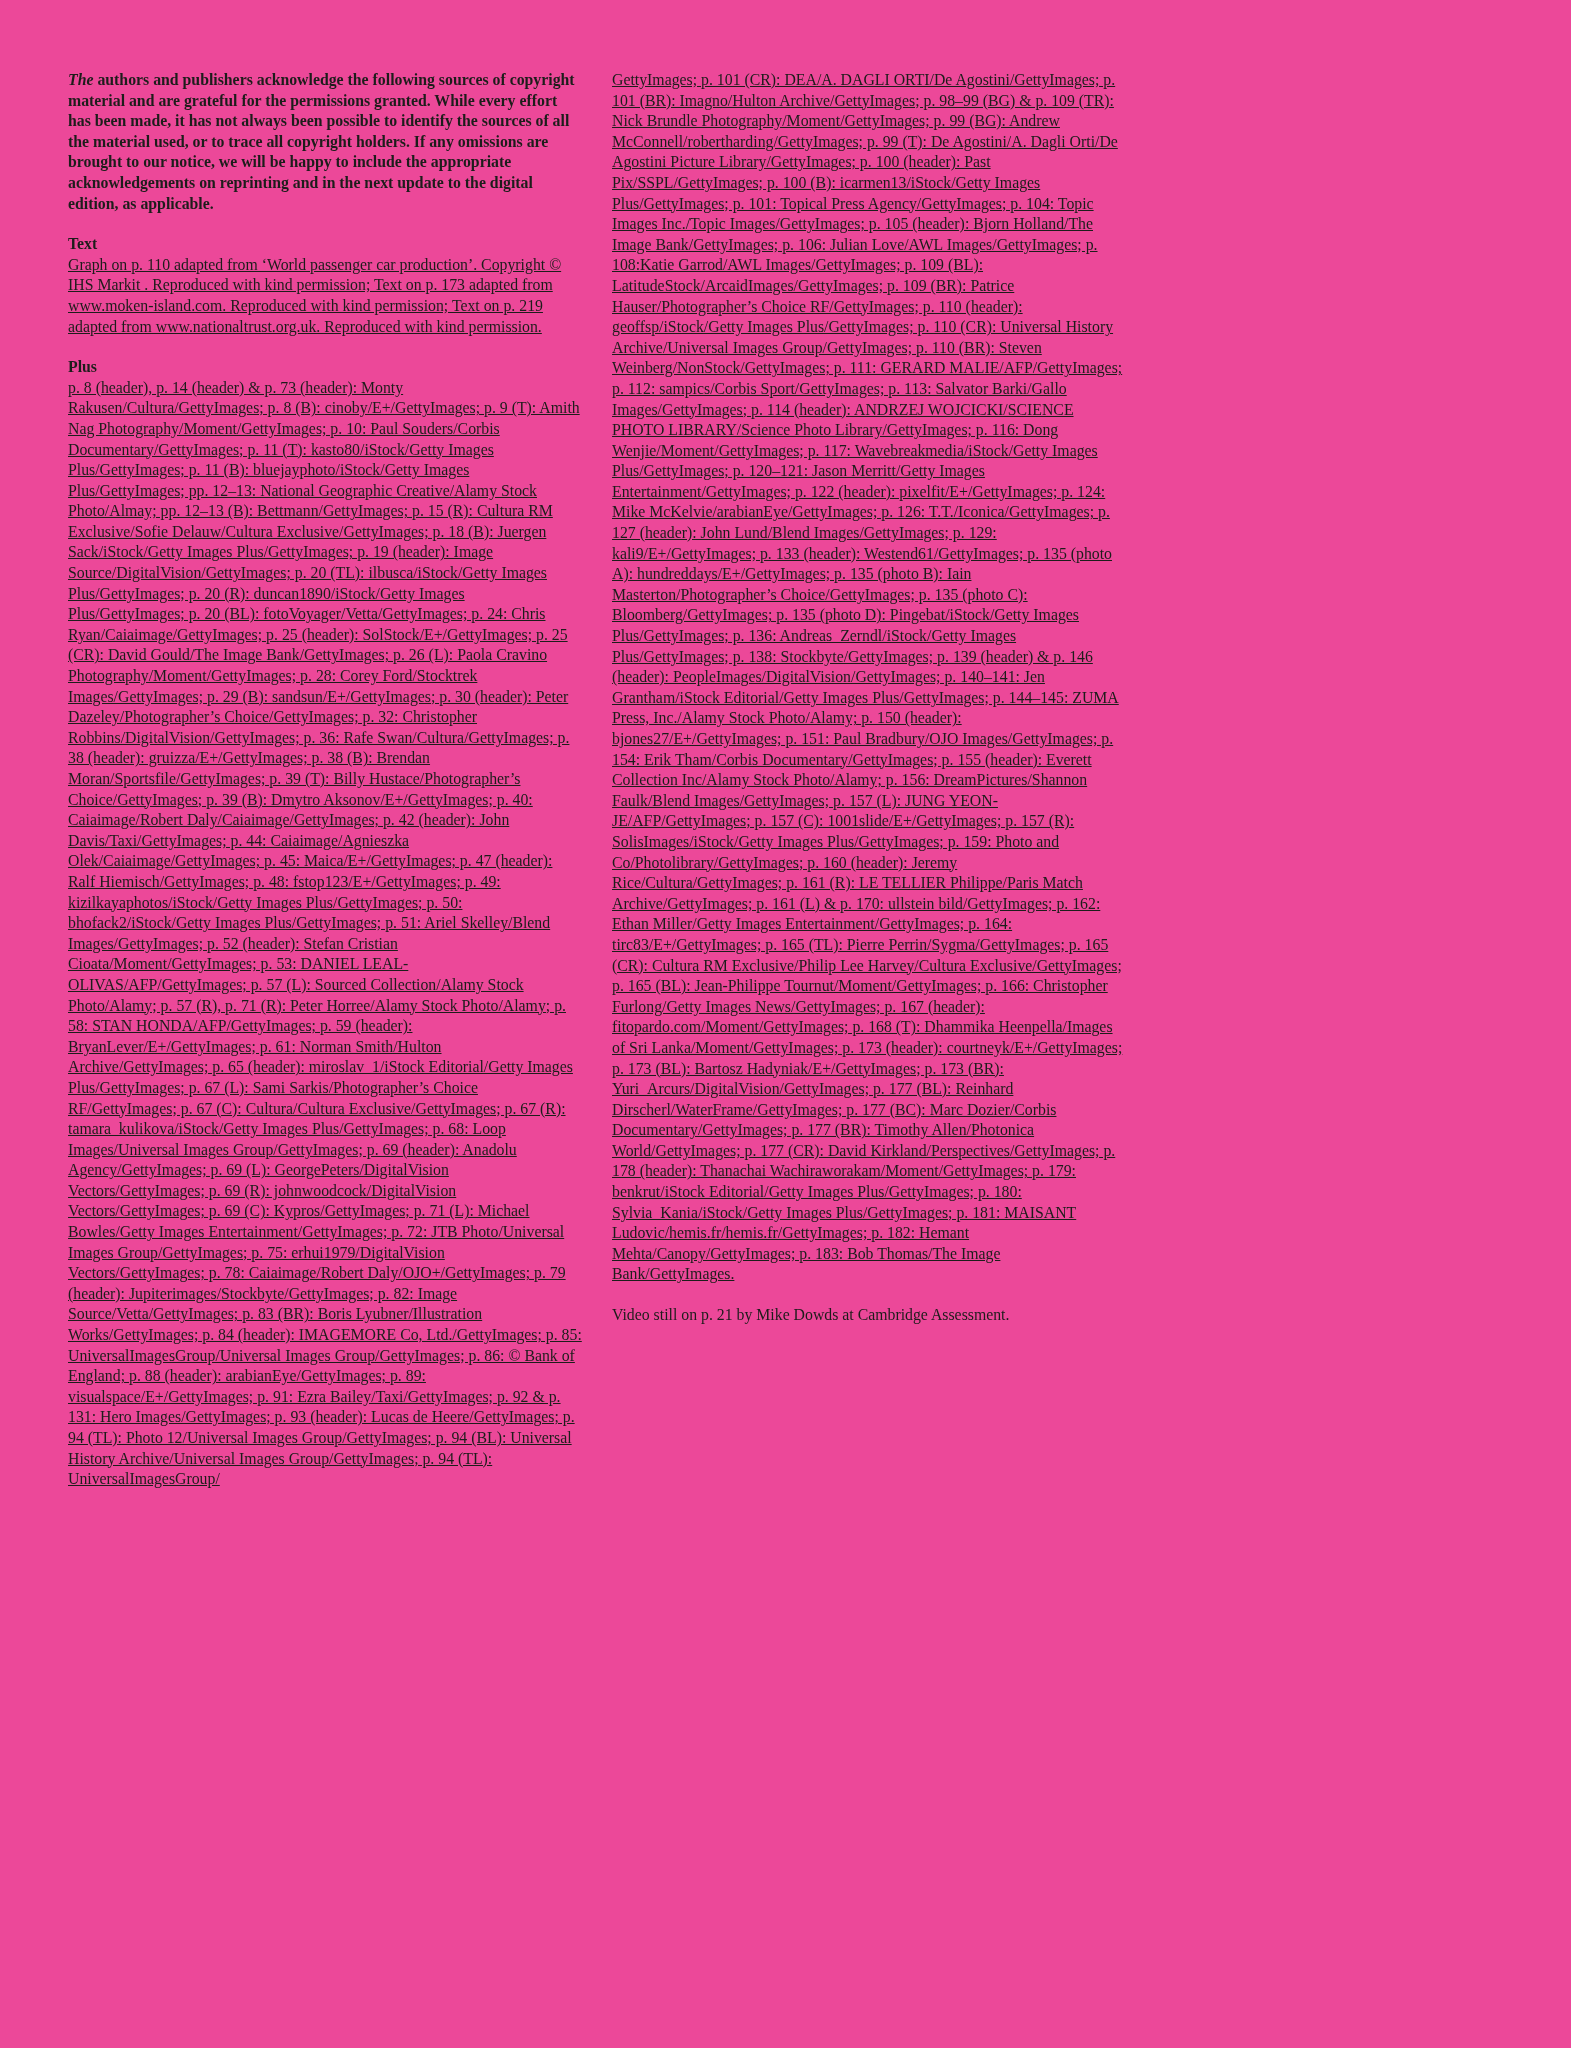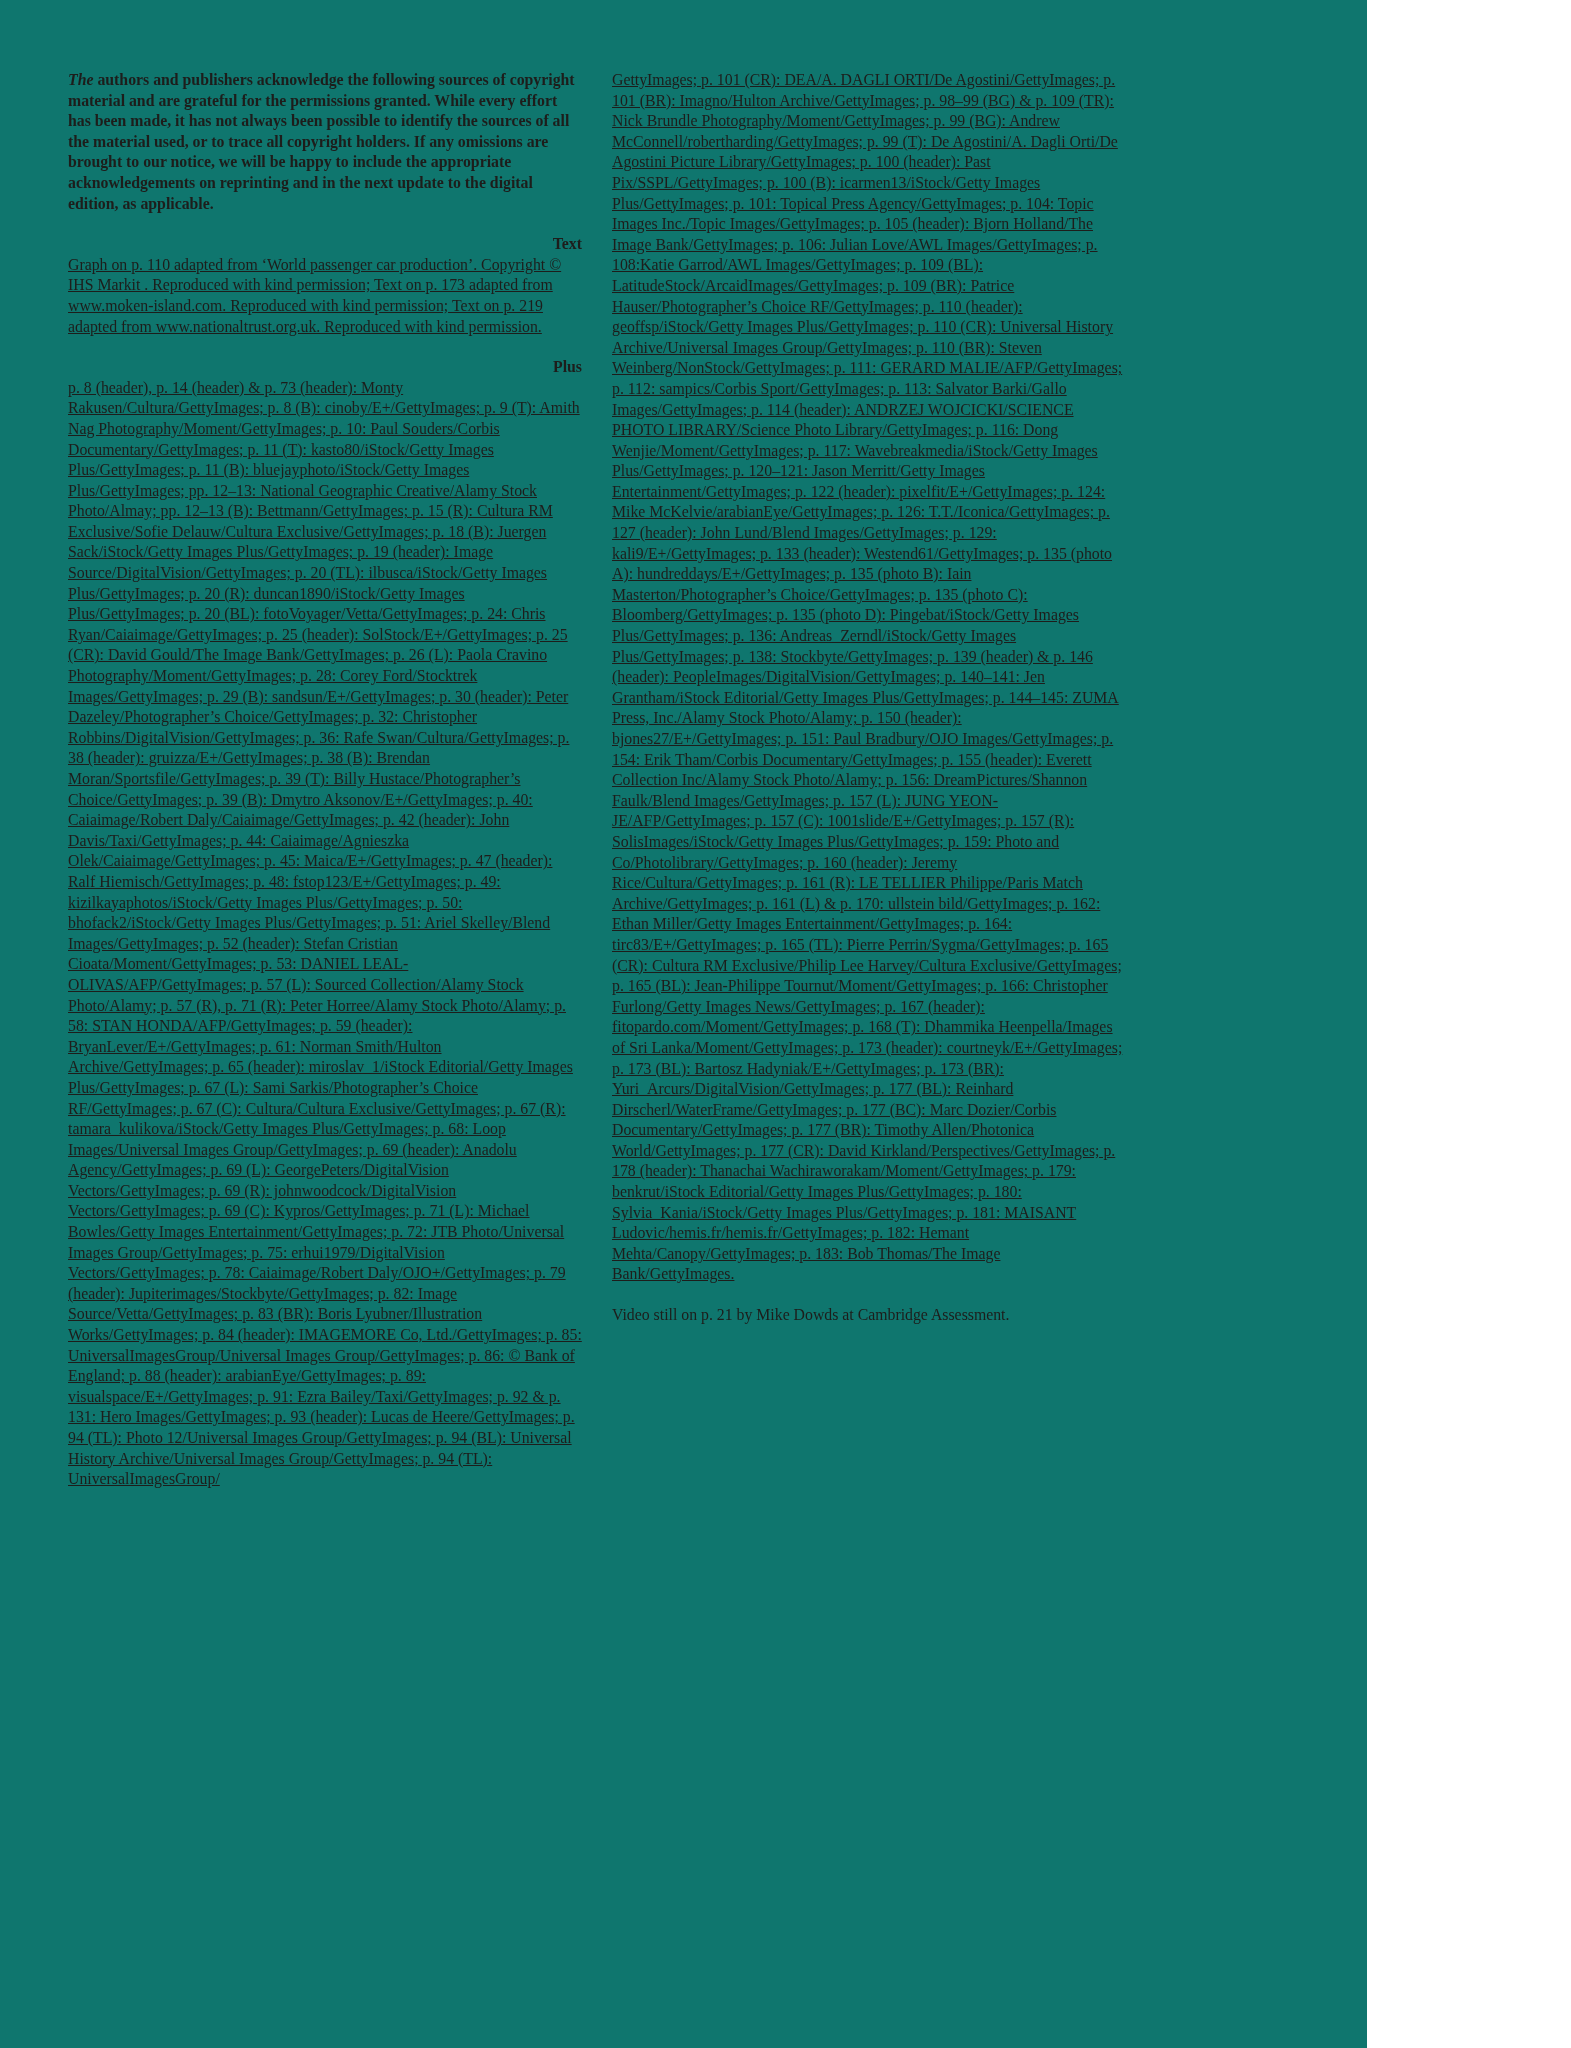--- a/index.html
+++ b/index.html
@@ -2,23 +2,23 @@
 <html><head>
 <meta charset="utf-8">
 <style>
   html, body {
     margin: 0;
     padding: 0;
     background: #ffffff;
   }
   .page {
     position: relative;
-    width: 1367px;
+    width: 1571px;
     min-height: 2048px;
-    background: #0f766e;
+    background: #ec4899;
     box-sizing: border-box;
     padding: 70px 0 0 68px;
     font-family: "Liberation Serif", "DejaVu Serif", serif;
     font-size: 15.8px;
     line-height: 20.6px;
     color: #1d1d1b;
   }
   .columns {
     display: flex;
     gap: 30px;
@@ -31,21 +31,20 @@
   p {
     margin: 0 0 20px 0;
     text-align: left;
     overflow-wrap: break-word;
   }
   h3.section-heading {
     margin: 0;
     font-size: 15.8px;
     line-height: 20.6px;
     font-weight: bold;
-    text-align: right;
   }
   .bold { font-weight: bold; }
   .italic { font-style: italic; }
   .credits { margin-bottom: 20px; text-decoration: underline; }
 </style>
 </head>
 <body>
 
 <div class="page">
   <div class="columns">

